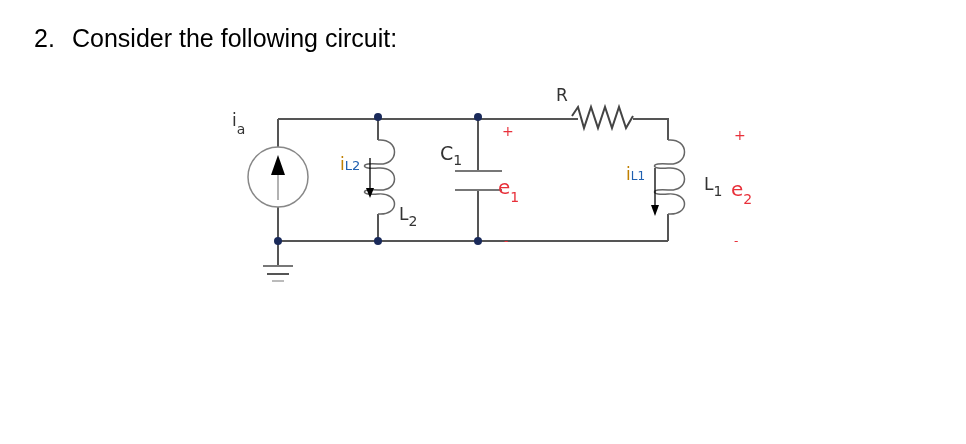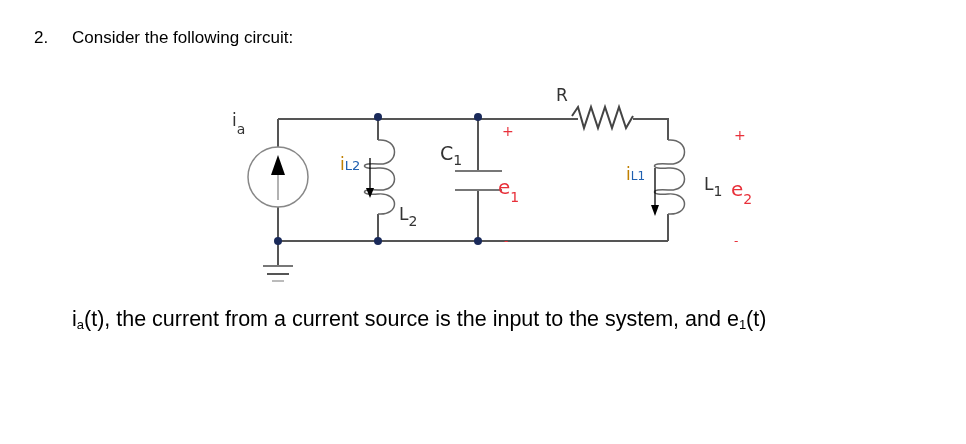--- a/index.html
+++ b/index.html
@@ -1,17 +1,17 @@
 <!DOCTYPE html>
 <html><head>
 <meta charset="utf-8">
 <style>
   html,body{margin:0;padding:0;background:#ffffff;}
   body{width:966px;height:444px;position:relative;overflow:hidden;font-family:"Liberation Sans",sans-serif;color:#000;}
-  .q-heading{position:absolute;left:34px;top:22px;font-size:17px;line-height:32px;white-space:nowrap;}
+  .q-heading{position:absolute;left:34px;top:22px;font-size:25px;line-height:32px;white-space:nowrap;}
   .q-heading .num{display:inline-block;width:38px;}
   .circuit{position:absolute;left:0;top:0;}
   .circuit text{font-family:"DejaVu Sans",sans-serif;}
   .body-text{position:absolute;left:72px;top:301px;font-size:21.5px;line-height:37px;white-space:nowrap;}
   .body-text sub{font-size:13px;vertical-align:-3px;line-height:0;}
 </style>
 </head>
 <body>
 
 <div class="q-heading">
@@ -88,14 +88,13 @@
   <text x="504" y="245" font-size="12" fill="#e8303a">-</text>
   <text x="556" y="101" font-size="17" fill="#333">R</text>
   <text x="626" y="180" font-size="17"><tspan fill="#c08000">i</tspan><tspan font-size="12" fill="#2060b0">L1</tspan></text>
   <text x="704" y="190" font-size="17" fill="#333"><tspan>L</tspan><tspan dy="6" font-size="14">1</tspan></text>
   <text x="734" y="140" font-size="14" fill="#e8303a">+</text>
   <text x="731" y="196" font-size="20" fill="#e8303a"><tspan>e</tspan><tspan dy="8" font-size="14">2</tspan></text>
   <text x="734" y="245" font-size="12" fill="#e8303a">-</text>
 </svg>
 
 <div class="body-text">
-  <div><span>i</span><sub>a</sub><span>(t), the current from a current source is the input to the system, and e</span><sub>1</sub><span>(t)</span></div>
 </div>
 
 </body></html>

